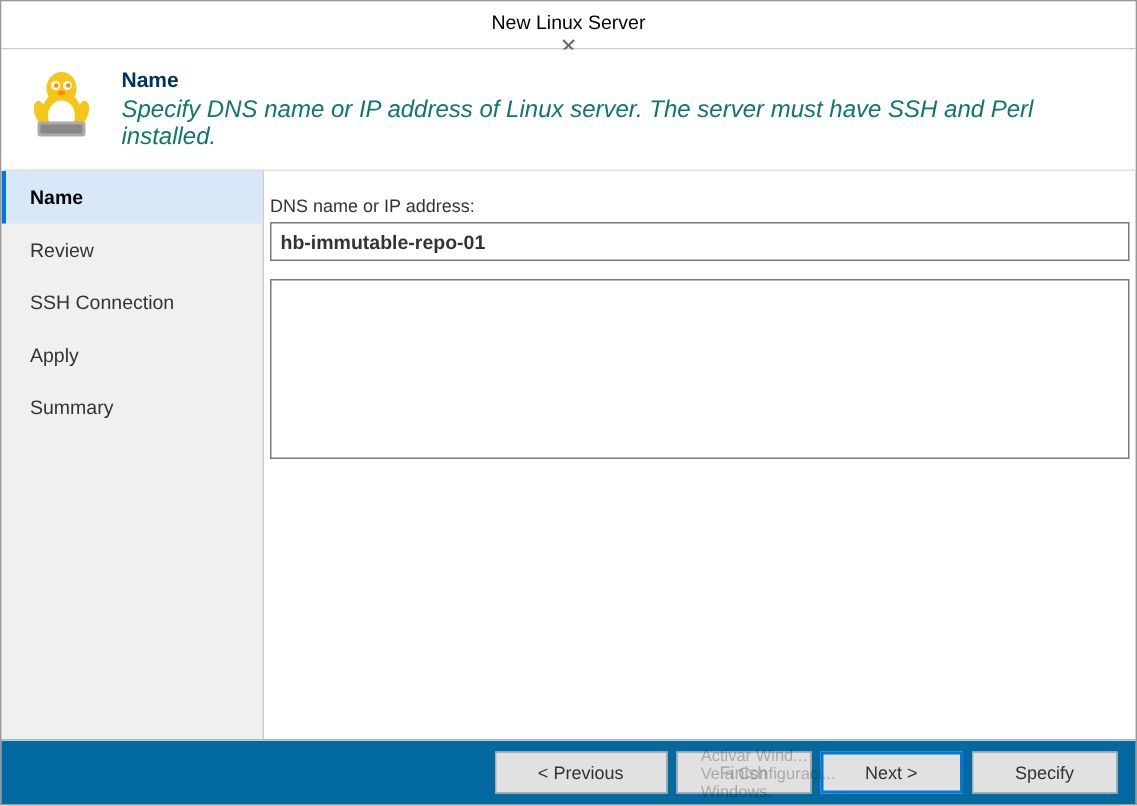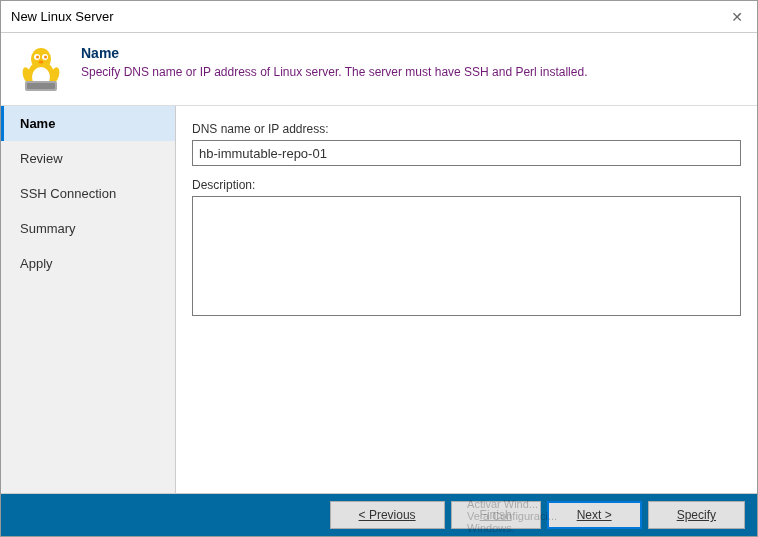--- a/index.html
+++ b/index.html
@@ -26,20 +26,21 @@
     }
 
     .title-bar {
       background: #fff;
       border-bottom: 1px solid #ccc;
       padding: 6px 10px;
       display: flex;
       align-items: center;
       justify-content: space-between;
       height: 32px;
+      flex-direction: column;
     }
 
     .title-bar-left {
       display: flex;
       align-items: center;
       gap: 8px;
     }
 
     .title-bar-close {
       width: 20px;
@@ -71,22 +72,23 @@
     }
 
     .header-text h2 {
       font-size: 14px;
       font-weight: 600;
       color: #003366;
       margin-bottom: 4px;
     }
 
     .header-text p {
-      font-size: 12px;
-      color: #701a75;
+      font-size: 16px;
+      color: #0f766e;
+      font-style: italic;
     }
 
     .content-area {
       display: flex;
       flex: 1;
       overflow: hidden;
     }
 
     .sidebar {
       width: 175px;
@@ -105,40 +107,41 @@
 
     .sidebar-item.active {
       background: #d9e8f7;
       border-left: 3px solid #0078d7;
       font-weight: 600;
       color: #000;
     }
 
     .main-content {
       flex: 1;
-      padding: 16px 16px;
+      padding: 16px 4px;
       background: #fff;
       overflow-y: auto;
     }
 
     .field-label {
       font-size: 12px;
       color: #333;
       margin-bottom: 4px;
     }
 
     .field-input {
       width: 100%;
       padding: 4px 6px;
       font-size: 13px;
       border: 1px solid #7a7a7a;
       outline: none;
       margin-bottom: 12px;
       height: 26px;
       color: #333;
+      font-weight: bold;
     }
 
     .field-textarea {
       width: 100%;
       padding: 4px 6px;
       font-size: 13px;
       border: 1px solid #7a7a7a;
       outline: none;
       resize: none;
       height: 120px;
@@ -169,21 +172,20 @@
 
     .btn {
       padding: 5px 28px;
       font-size: 12px;
       border: 1px solid #adadad;
       background: #e1e1e1;
       cursor: pointer;
       min-width: 75px;
       height: 28px;
       color: #333;
-      text-decoration: underline;
     }
 
     .btn-primary {
       background: #e1e1e1;
       border: 2px solid #0078d7;
     }
 
     .btn-disabled {
       color: #aaa;
       cursor: default;
@@ -241,32 +243,31 @@
       <div class="sidebar-item active">
         <span>Name</span>
       </div>
       <div class="sidebar-item">
         <span>Review</span>
       </div>
       <div class="sidebar-item">
         <span>SSH Connection</span>
       </div>
       <div class="sidebar-item">
+        <span>Apply</span>
+      </div>
+      <div class="sidebar-item">
         <span>Summary</span>
-      </div>
-      <div class="sidebar-item">
-        <span>Apply</span>
       </div>
     </div>
 
     <div class="main-content">
       <div class="field-label">DNS name or IP address:</div>
       <input class="field-input" type="text" value="hb-immutable-repo-01" style="">
 
-      <div class="field-label">Description:</div>
       <textarea class="field-textarea" style=""></textarea>
     </div>
 
   </div>
 
   <div class="footer">
     <div class="watermark">Activar Wind...<br>Ve a Configuraci...<br>Windows.</div>
     <button class="btn">&lt; Previous</button>
     <button class="btn btn-disabled">Finish</button>
     <button class="btn btn-primary">Next &gt;</button>

